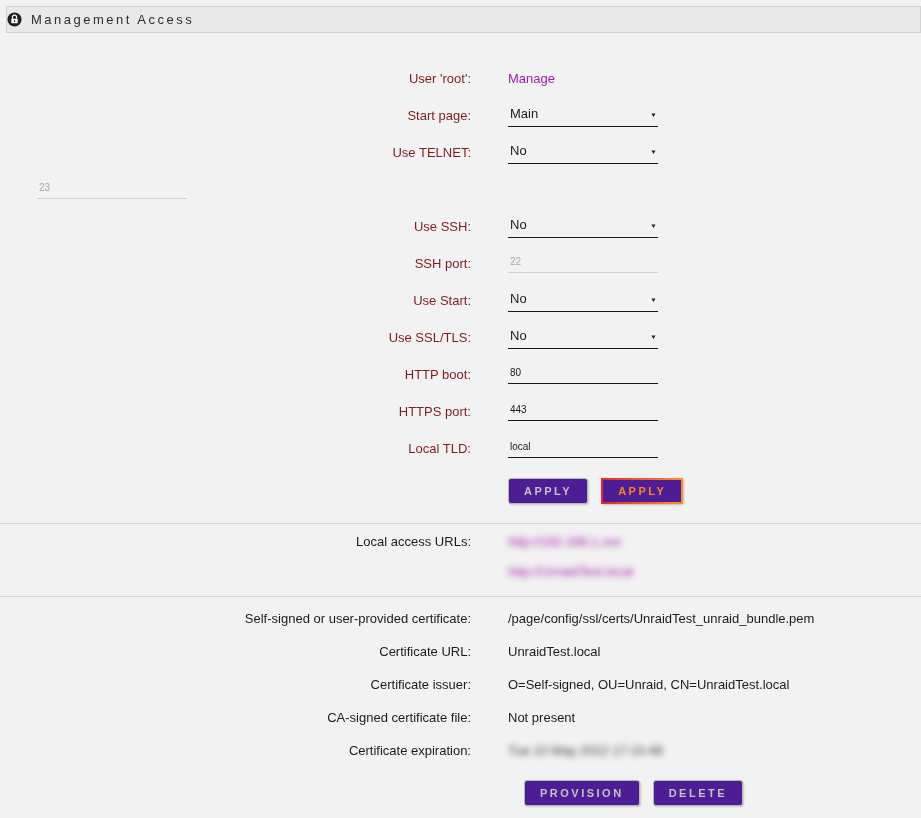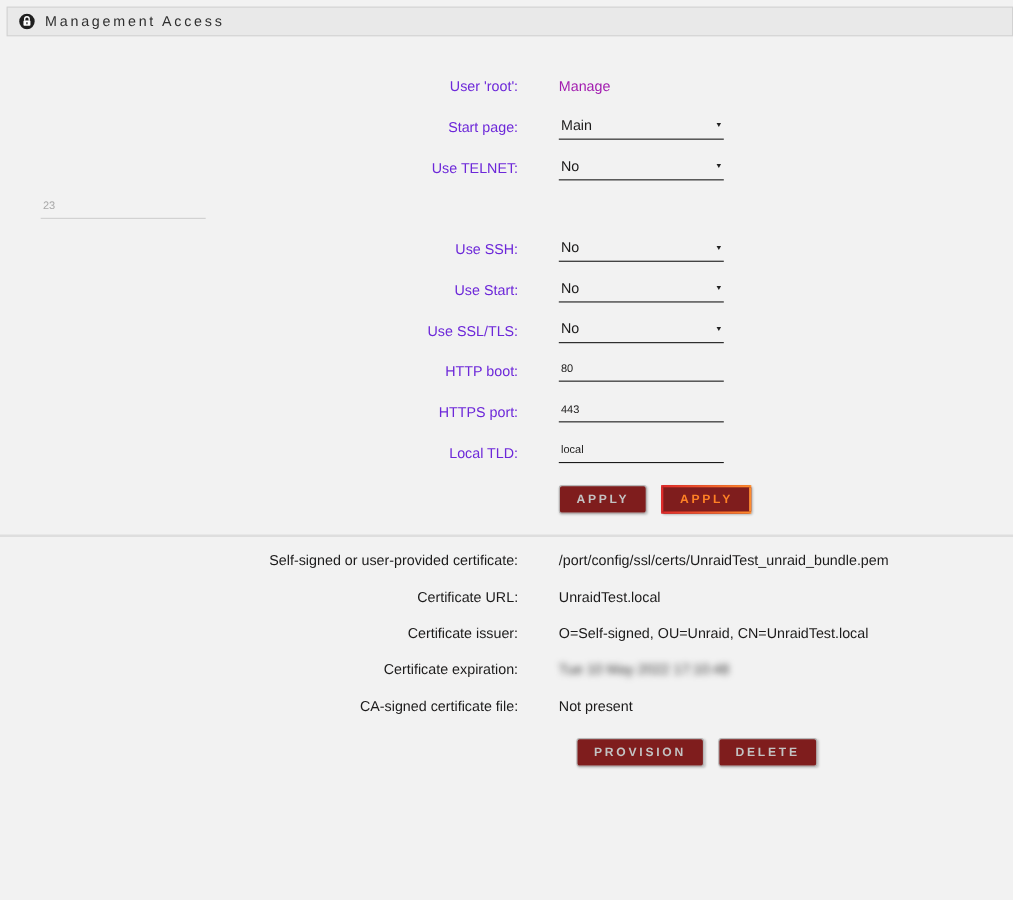--- a/index.html
+++ b/index.html
@@ -12,33 +12,32 @@
     overflow:hidden;
   }
   
   .titlebar{
     margin:6px 0 0 6px;
     height:25px;
     background:#e9e9e9;
     border:1px solid #d2d2d2;
     display:flex;
     align-items:center;
-    padding-left:10px;
     gap:9px;
   }
   .titlebar .title{
     letter-spacing:2.5px;
     font-size:13px;
     color:#2e2e2e;
     font-weight:500;
   }
   
   .content{padding-top:27px;}
   .frow{display:flex;height:37px;align-items:center;}
-  .lbl{width:471px;text-align:right;color:#6d28d9;flex:none;}
+  .lbl{width:471px;text-align:right;color:#7f1d1d;flex:none;}
   .val{margin-left:37px;width:150px;position:relative;flex:none;}
   a.link{color:#a21caf;text-decoration:none;cursor:pointer;}
   .selectbox{
     width:148px;
     padding:1px 0 5px 2px;
     border-bottom:1px solid #1a1a1a;
     position:relative;
     cursor:pointer;
   }
   .caret{
@@ -64,21 +63,21 @@
   
   .btnrow{margin-left:508px;margin-top:11px;display:flex;gap:13px;}
   .btn{
     height:26px;
     padding:0 15px;
     border-radius:3px;
     font-family:inherit;
     font-size:11px;
     font-weight:bold;
     letter-spacing:2.5px;
-    background:#7f1d1d;
+    background:#4c1d95;
     cursor:pointer;
     display:flex;align-items:center;justify-content:center;
   }
   .btn-disabled{
     color:#c3c3c3;
     border:1px solid #b7b7b7;
     box-shadow:1px 1px 2px rgba(0,0,0,0.18);
   }
   .btn-accent{
     color:#ff8125;
@@ -150,20 +149,26 @@
   <div class="frow">
     <div class="lbl">Use SSH:</div>
     <div class="val">
       <div class="selectbox">
         <span>No</span>
         <span class="caret">▼</span>
       </div>
     </div>
   </div>
 
+  <div class="frow">
+    <div class="lbl">SSH port:</div>
+    <div class="val">
+      <input class="txt" disabled="" value="22" style="">
+    </div>
+  </div>
 
   <div class="frow">
     <div class="lbl">Use Start:</div>
     <div class="val">
       <div class="selectbox">
         <span>No</span>
         <span class="caret">▼</span>
       </div>
     </div>
   </div>
@@ -199,43 +204,50 @@
     </div>
   </div>
 
   <div class="btnrow">
     <button class="btn btn-disabled">APPLY</button>
     <button class="btn btn-accent">APPLY</button>
   </div>
 
   <hr class="divider">
 
+  <div class="la">
+    <div class="lbl2">Local access URLs:</div>
+    <div class="urls">
+      <a class="link redacted-link">http://192.168.1.xxx</a>
+      <a class="link redacted-link">http://UnraidTest.local</a>
+    </div>
+  </div>
 
   <hr class="divider" style="margin-top:0;">
 
   <div class="certsec">
     <div class="crow">
       <div class="lbl2">Self-signed or user-provided certificate:</div>
-      <div class="cval">/port/config/ssl/certs/UnraidTest_unraid_bundle.pem</div>
+      <div class="cval">/page/config/ssl/certs/UnraidTest_unraid_bundle.pem</div>
     </div>
     <div class="crow">
       <div class="lbl2">Certificate URL:</div>
       <div class="cval">UnraidTest.local</div>
     </div>
     <div class="crow">
       <div class="lbl2">Certificate issuer:</div>
       <div class="cval">O=Self-signed, OU=Unraid, CN=UnraidTest.local</div>
     </div>
     <div class="crow">
+      <div class="lbl2">CA-signed certificate file:</div>
+      <div class="cval">Not present</div>
+    </div>
+    <div class="crow">
       <div class="lbl2">Certificate expiration:</div>
       <div class="cval redacted-dark">Tue 10 May 2022 17:10:48</div>
-    </div>
-    <div class="crow">
-      <div class="lbl2">CA-signed certificate file:</div>
-      <div class="cval">Not present</div>
     </div>
 
     <div class="btnrow" style="margin-top:13px;padding-left:16px;">
       <button class="btn btn-disabled">PROVISION</button>
       <button class="btn btn-disabled">DELETE</button>
     </div>
   </div>
 </div>
 
 </body></html>

